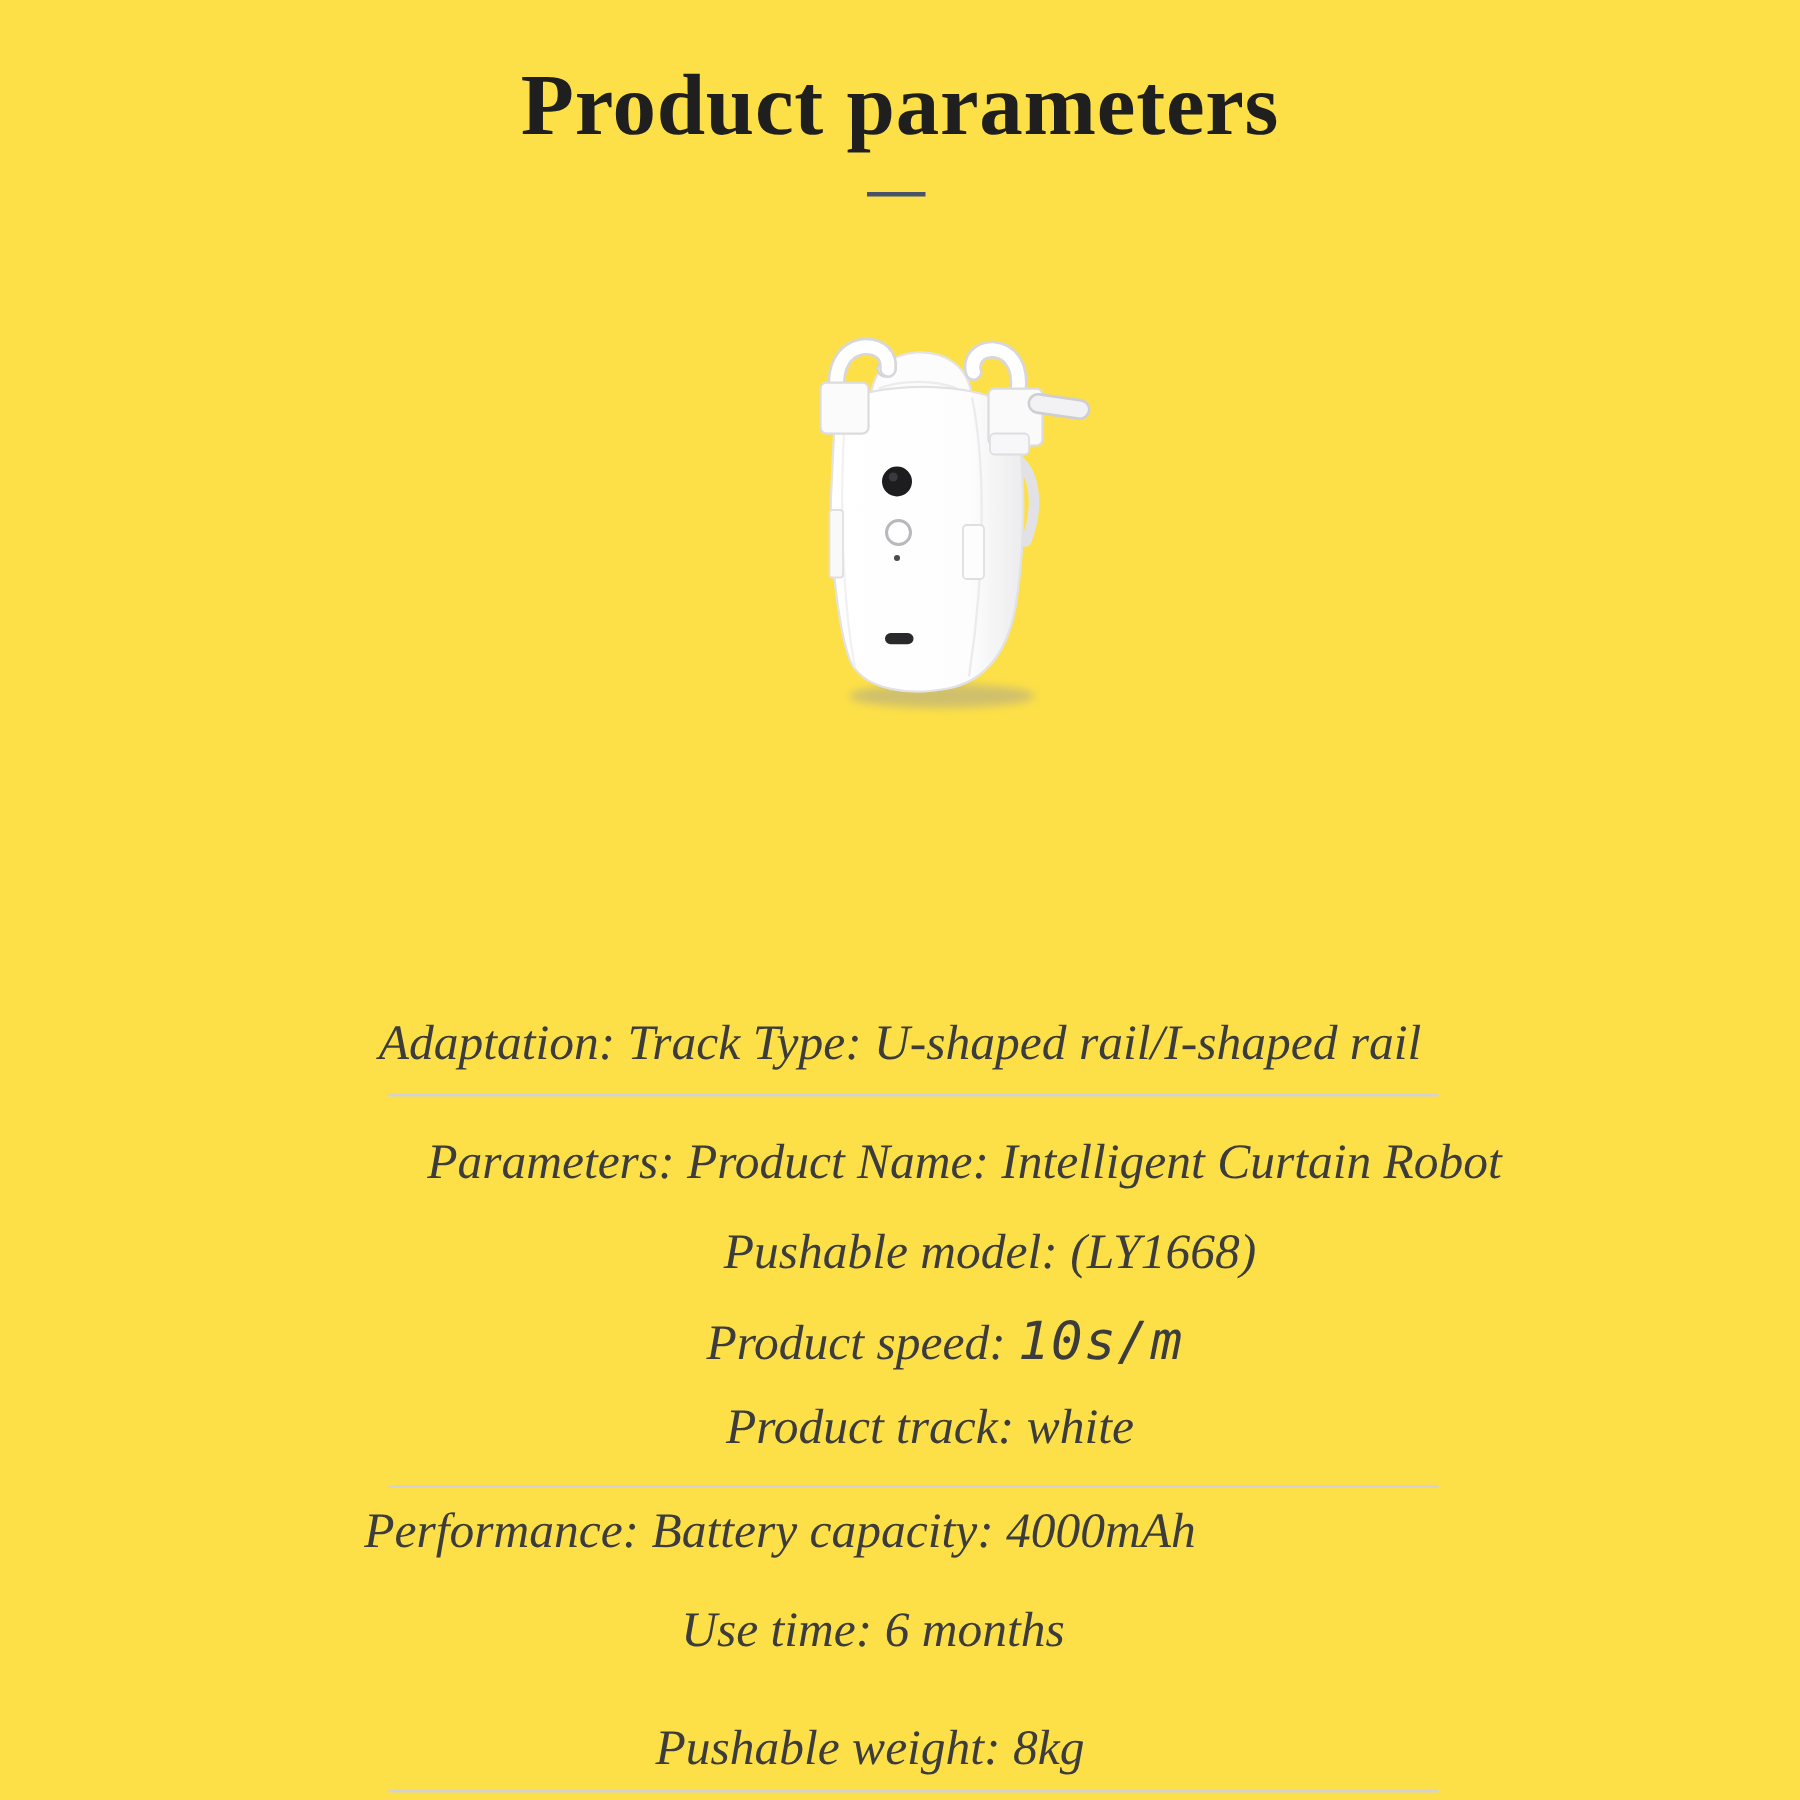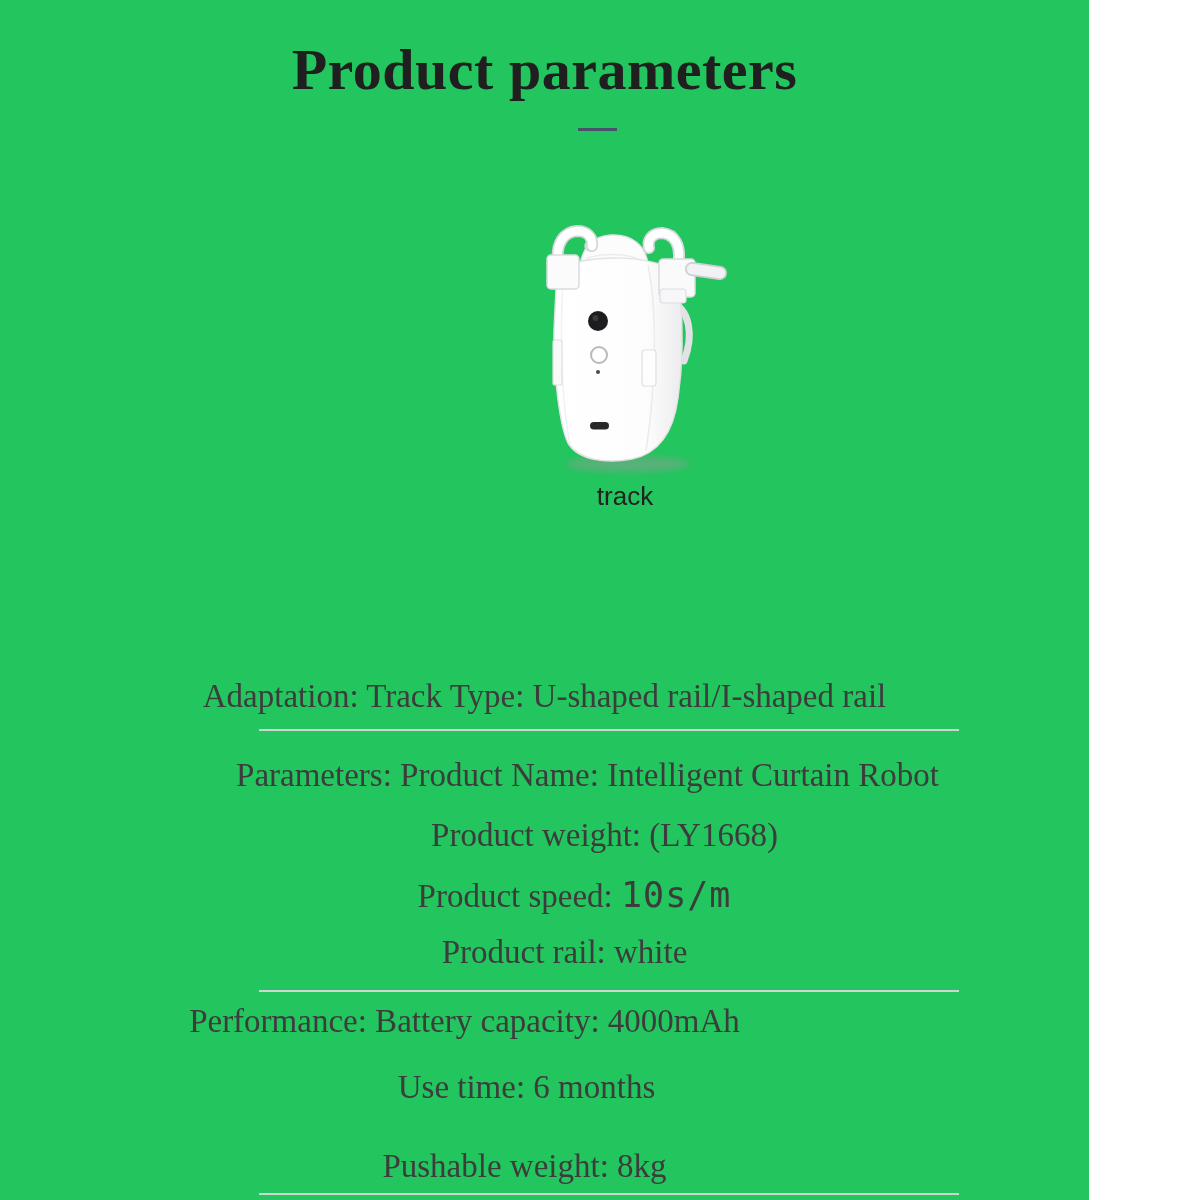--- a/index.html
+++ b/index.html
@@ -1,20 +1,20 @@
 <!DOCTYPE html>
 <html><head>
 <meta charset="utf-8">
 <style>
   html, body { margin: 0; padding: 0; background: #ffffff; }
   .canvas {
     position: relative;
-    width: 1089px;
+    width: 1200px;
     height: 1200px;
-    background: #22c55e;
+    background: #fde047;
     overflow: hidden;
     font-family: "Liberation Serif", serif;
   }
 
   
   .page-title {
     position: absolute;
     top: 36px;
     left: 0;
     width: 100%;
@@ -58,21 +58,21 @@
     position: absolute;
     left: 0;
     width: 100%;
     margin: 0;
     text-align: center;
     font-family: "Liberation Serif", serif;
     font-size: 33px;
     line-height: 40px;
     color: #3c3c3c;
   }
-  .spec > span { display: inline-block; }
+  .spec > span { display: inline-block; font-style: italic; }
   .spec .mono {
     font-family: "DejaVu Sans Mono", monospace;
     font-size: 35px;
     letter-spacing: 1px;
   }
 
   .l-adaptation  { top: 676px; }
   .l-parameters  { top: 755px; padding-left: 39px; }  .l-parameters > span { transform: translateX(4px); }
   .l-model       { top: 815px; }  .l-model      > span { transform: translateX(60px); }
   .l-speed       { top: 875px; }  .l-speed      > span { transform: translateX(30px); }
@@ -151,40 +151,39 @@
 
       <rect x="33" y="127" width="9" height="45" rx="2" fill="#f9f9fa" stroke="#e0e0e3" stroke-width="1.2"></rect>
       <rect x="122" y="137" width="14" height="36" rx="2.5" fill="#fdfdfe" stroke="#dfdfe2" stroke-width="1.2"></rect>
 
       <circle cx="78" cy="108" r="10" fill="#1d1d1f"></circle>
       <circle cx="75.5" cy="105" r="3" fill="#3a3a3e"></circle>
       <circle cx="79" cy="142" r="8" fill="#ffffff" stroke="#b9b9bd" stroke-width="2"></circle>
       <circle cx="78" cy="159" r="2" fill="#4b4b4f"></circle>
       <rect x="70" y="209" width="19" height="7.5" rx="3.75" fill="#29292c"></rect>
     </svg>
-    <figcaption class="product-caption">track</figcaption>
   </figure>
 
   <main>
     <p class="spec l-adaptation">
       <span>Adaptation: Track Type: U-shaped rail/I-shaped rail</span>
     </p>
     <hr class="divider d1">
 
     <p class="spec l-parameters">
       <span>Parameters: Product Name: Intelligent Curtain Robot</span>
     </p>
     <p class="spec l-model">
-      <span>Product weight: (LY1668)</span>
+      <span>Pushable model: (LY1668)</span>
     </p>
     <p class="spec l-speed">
       <span><span>Product speed: </span><span class="mono">10s/m</span></span>
     </p>
     <p class="spec l-color">
-      <span>Product rail: white</span>
+      <span>Product track: white</span>
     </p>
     <hr class="divider d2">
 
     <p class="spec l-performance">
       <span>Performance: Battery capacity: 4000mAh</span>
     </p>
     <p class="spec l-usetime">
       <span>Use time: 6 months</span>
     </p>
     <p class="spec l-pushable">

